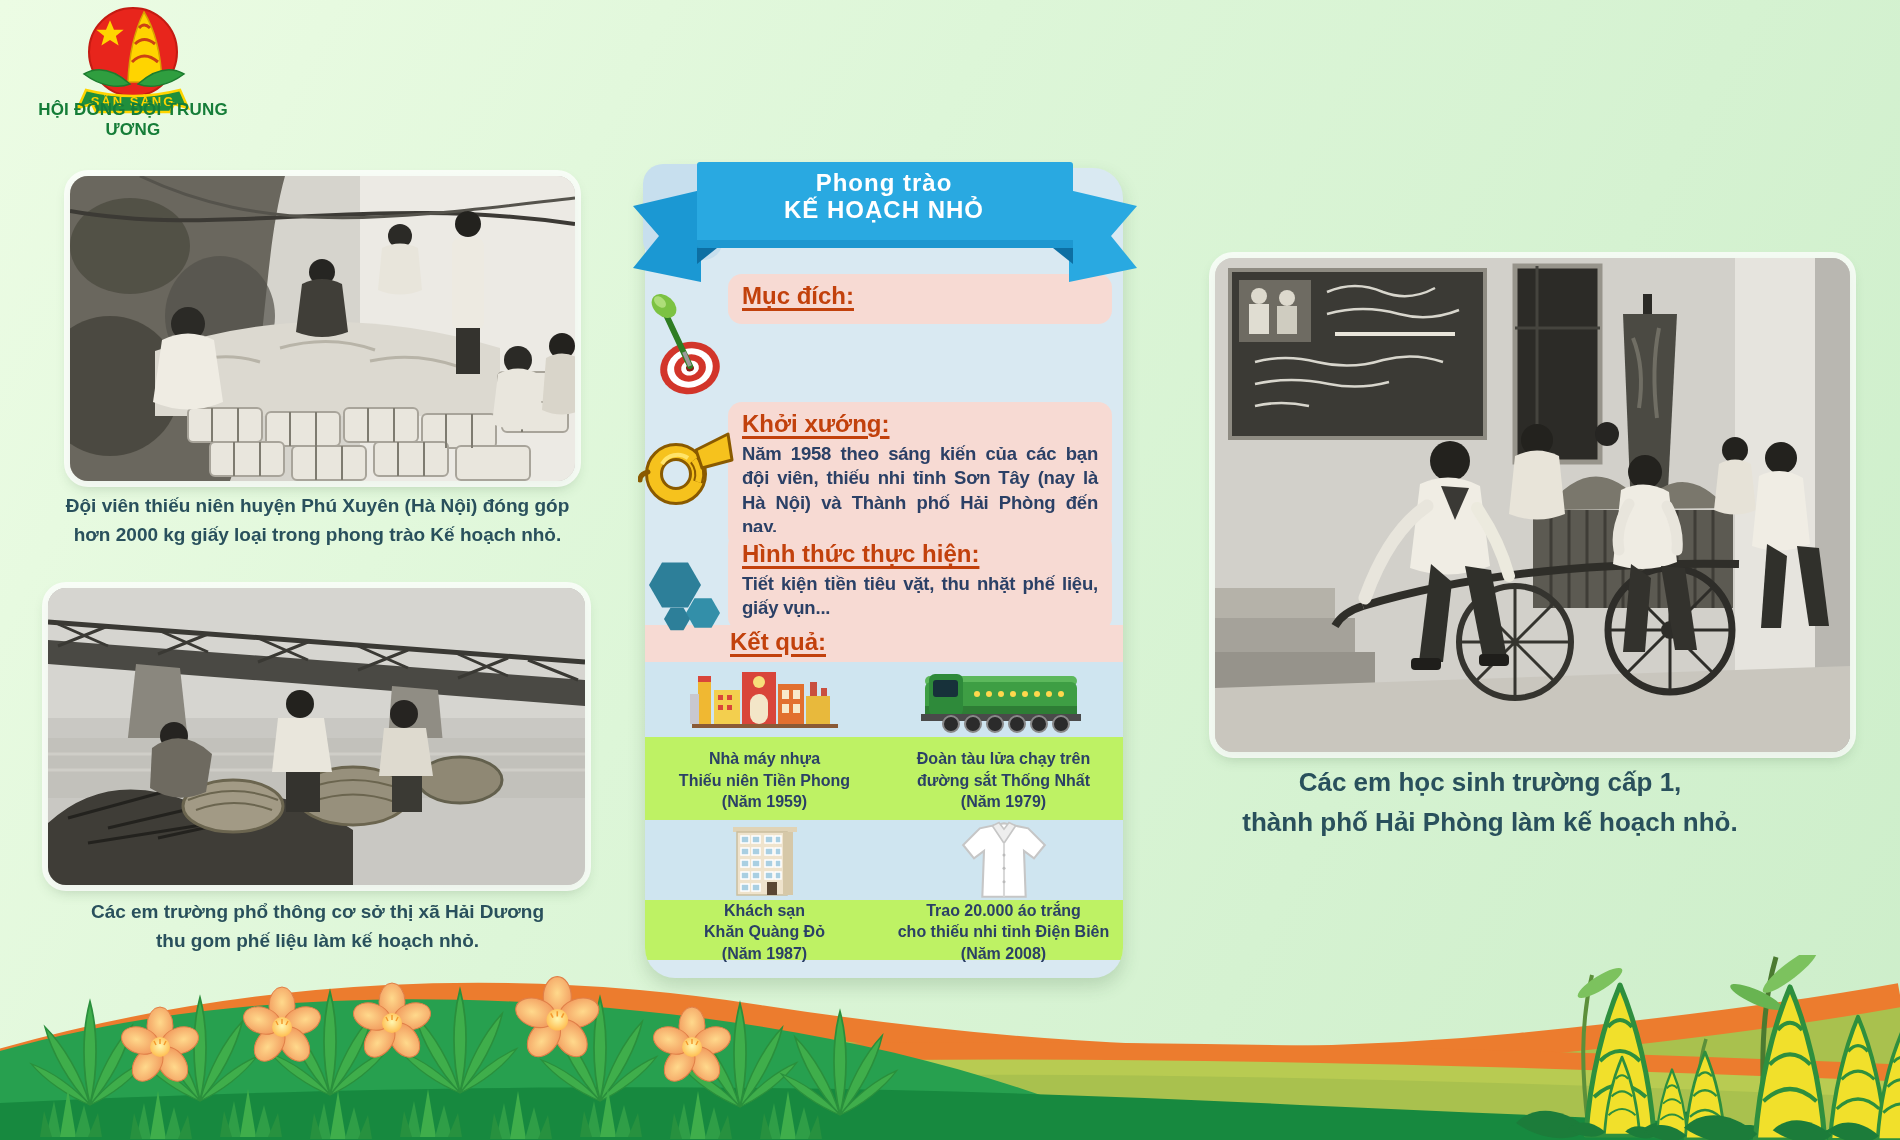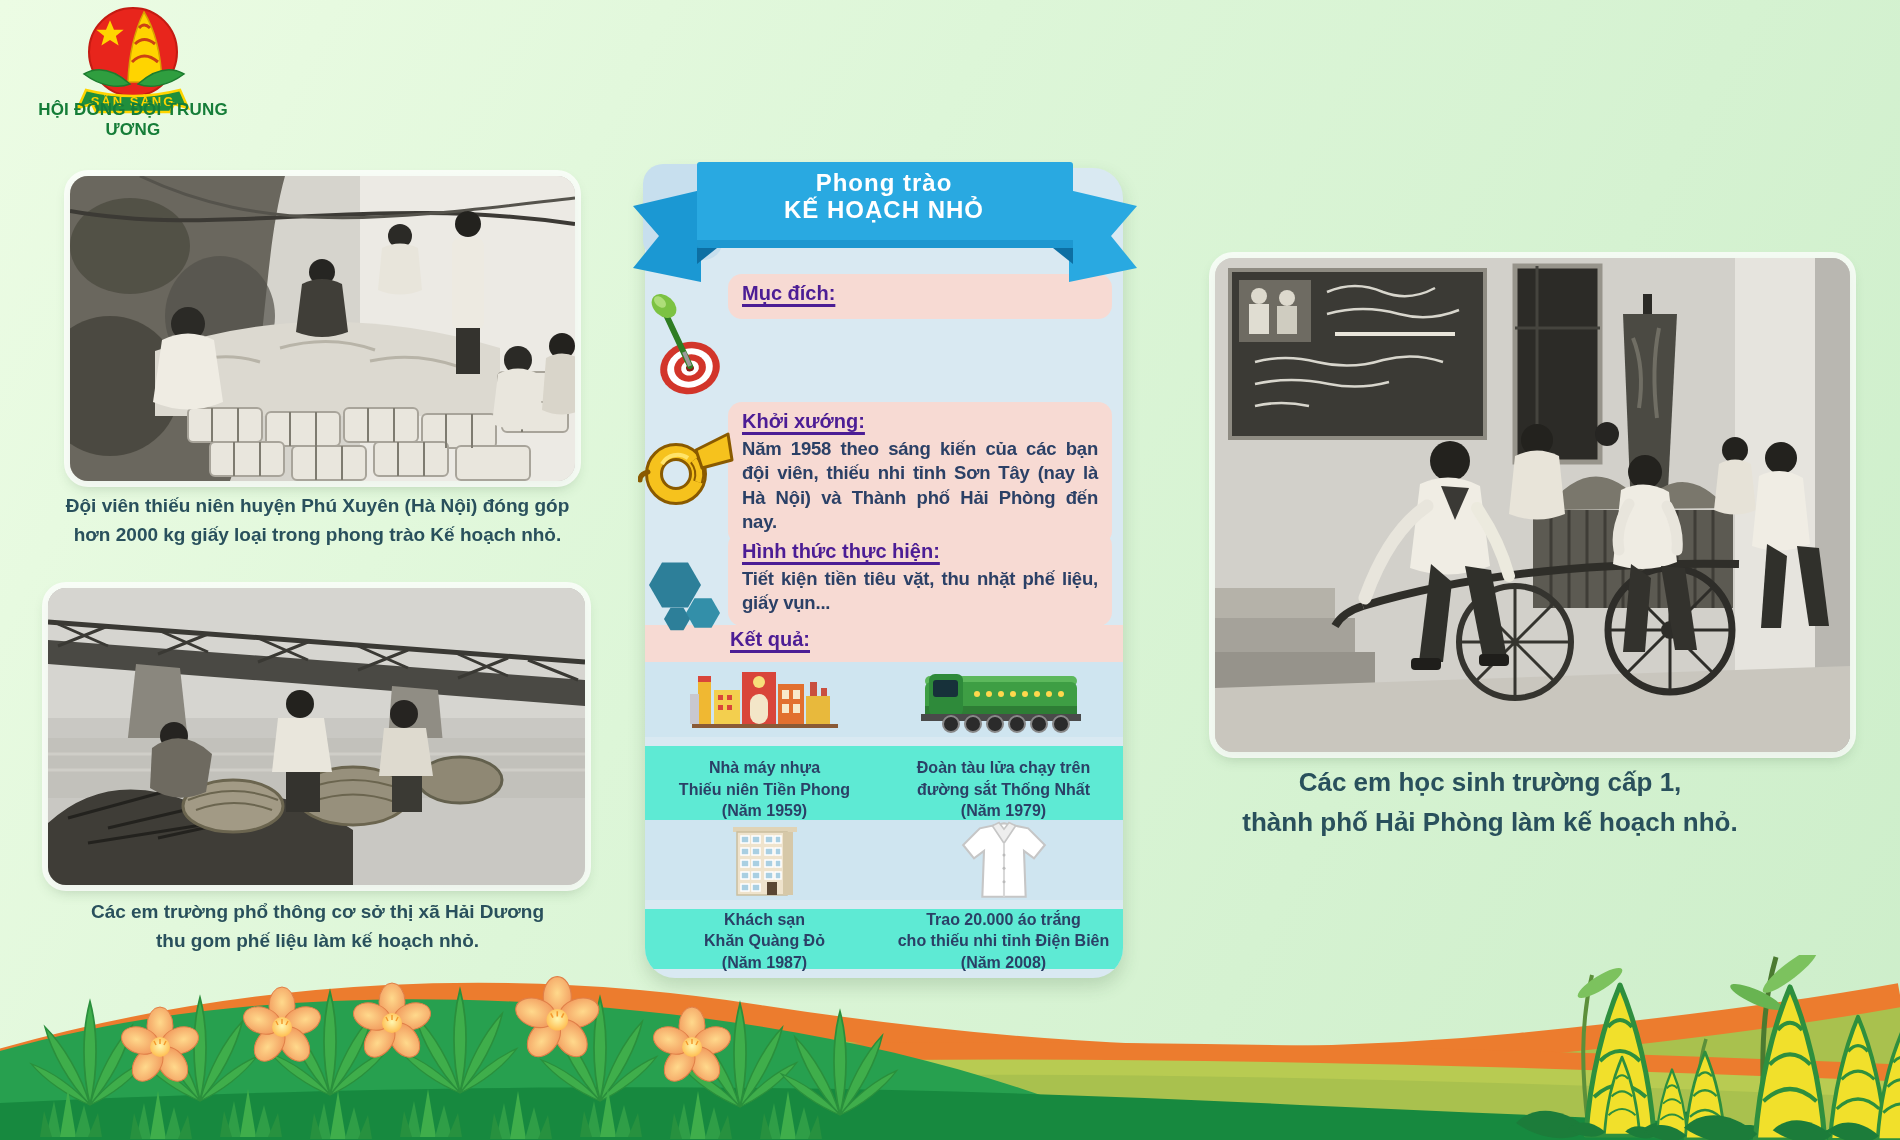--- a/index.html
+++ b/index.html
@@ -54,34 +54,34 @@
     color:#ffffff;font-weight:bold;line-height:1.12;pointer-events:none;
   }
   .ribbon-text .l1{font-size:24px;letter-spacing:1px;}
   .ribbon-text .l2{font-size:24px;letter-spacing:1px;}
 
   .pink-block{
     position:absolute;left:83px;width:384px;background:#f7dad3;border-radius:14px;
     padding:8px 14px 10px 14px;box-sizing:border-box;
   }
   .sec-head{
-    font-size:20px;font-weight:bold;color:#4c1d95;
+    font-size:24px;font-weight:bold;color:#c2410c;
     text-decoration:underline;text-decoration-thickness:2.5px;text-underline-offset:4px;
     margin-bottom:4px;
   }
   .sec-body{
     font-size:18.5px;font-weight:bold;color:#2b4066;line-height:1.32;
     text-align:justify;letter-spacing:-.2px;
   }
   .results-head-strip{
     position:absolute;left:0;top:457px;width:100%;height:37px;background:#f7dad3;
   }
   .results-head-strip .sec-head{margin:3px 0 0 85px;display:inline-block;}
   .row-icons{position:absolute;left:0;width:100%;background:#cfe5f0;display:flex;}
-  .row-caps{position:absolute;left:0;width:100%;background:#5eead4;display:flex;margin-top:9px;}
+  .row-caps{position:absolute;left:0;width:100%;background:#bef264;display:flex;}
   .col{flex:1;display:flex;align-items:center;justify-content:center;}
   .res-cap{
     text-align:center;font-size:16px;font-weight:bold;color:#2b4066;
     line-height:1.35;white-space:pre;padding-top:4px;
   }
   .icon-box svg{display:block;}
   .card-icon{position:absolute;z-index:4;}
 
   
   .landscape{position:absolute;left:0;bottom:0;width:1900px;height:185px;}

